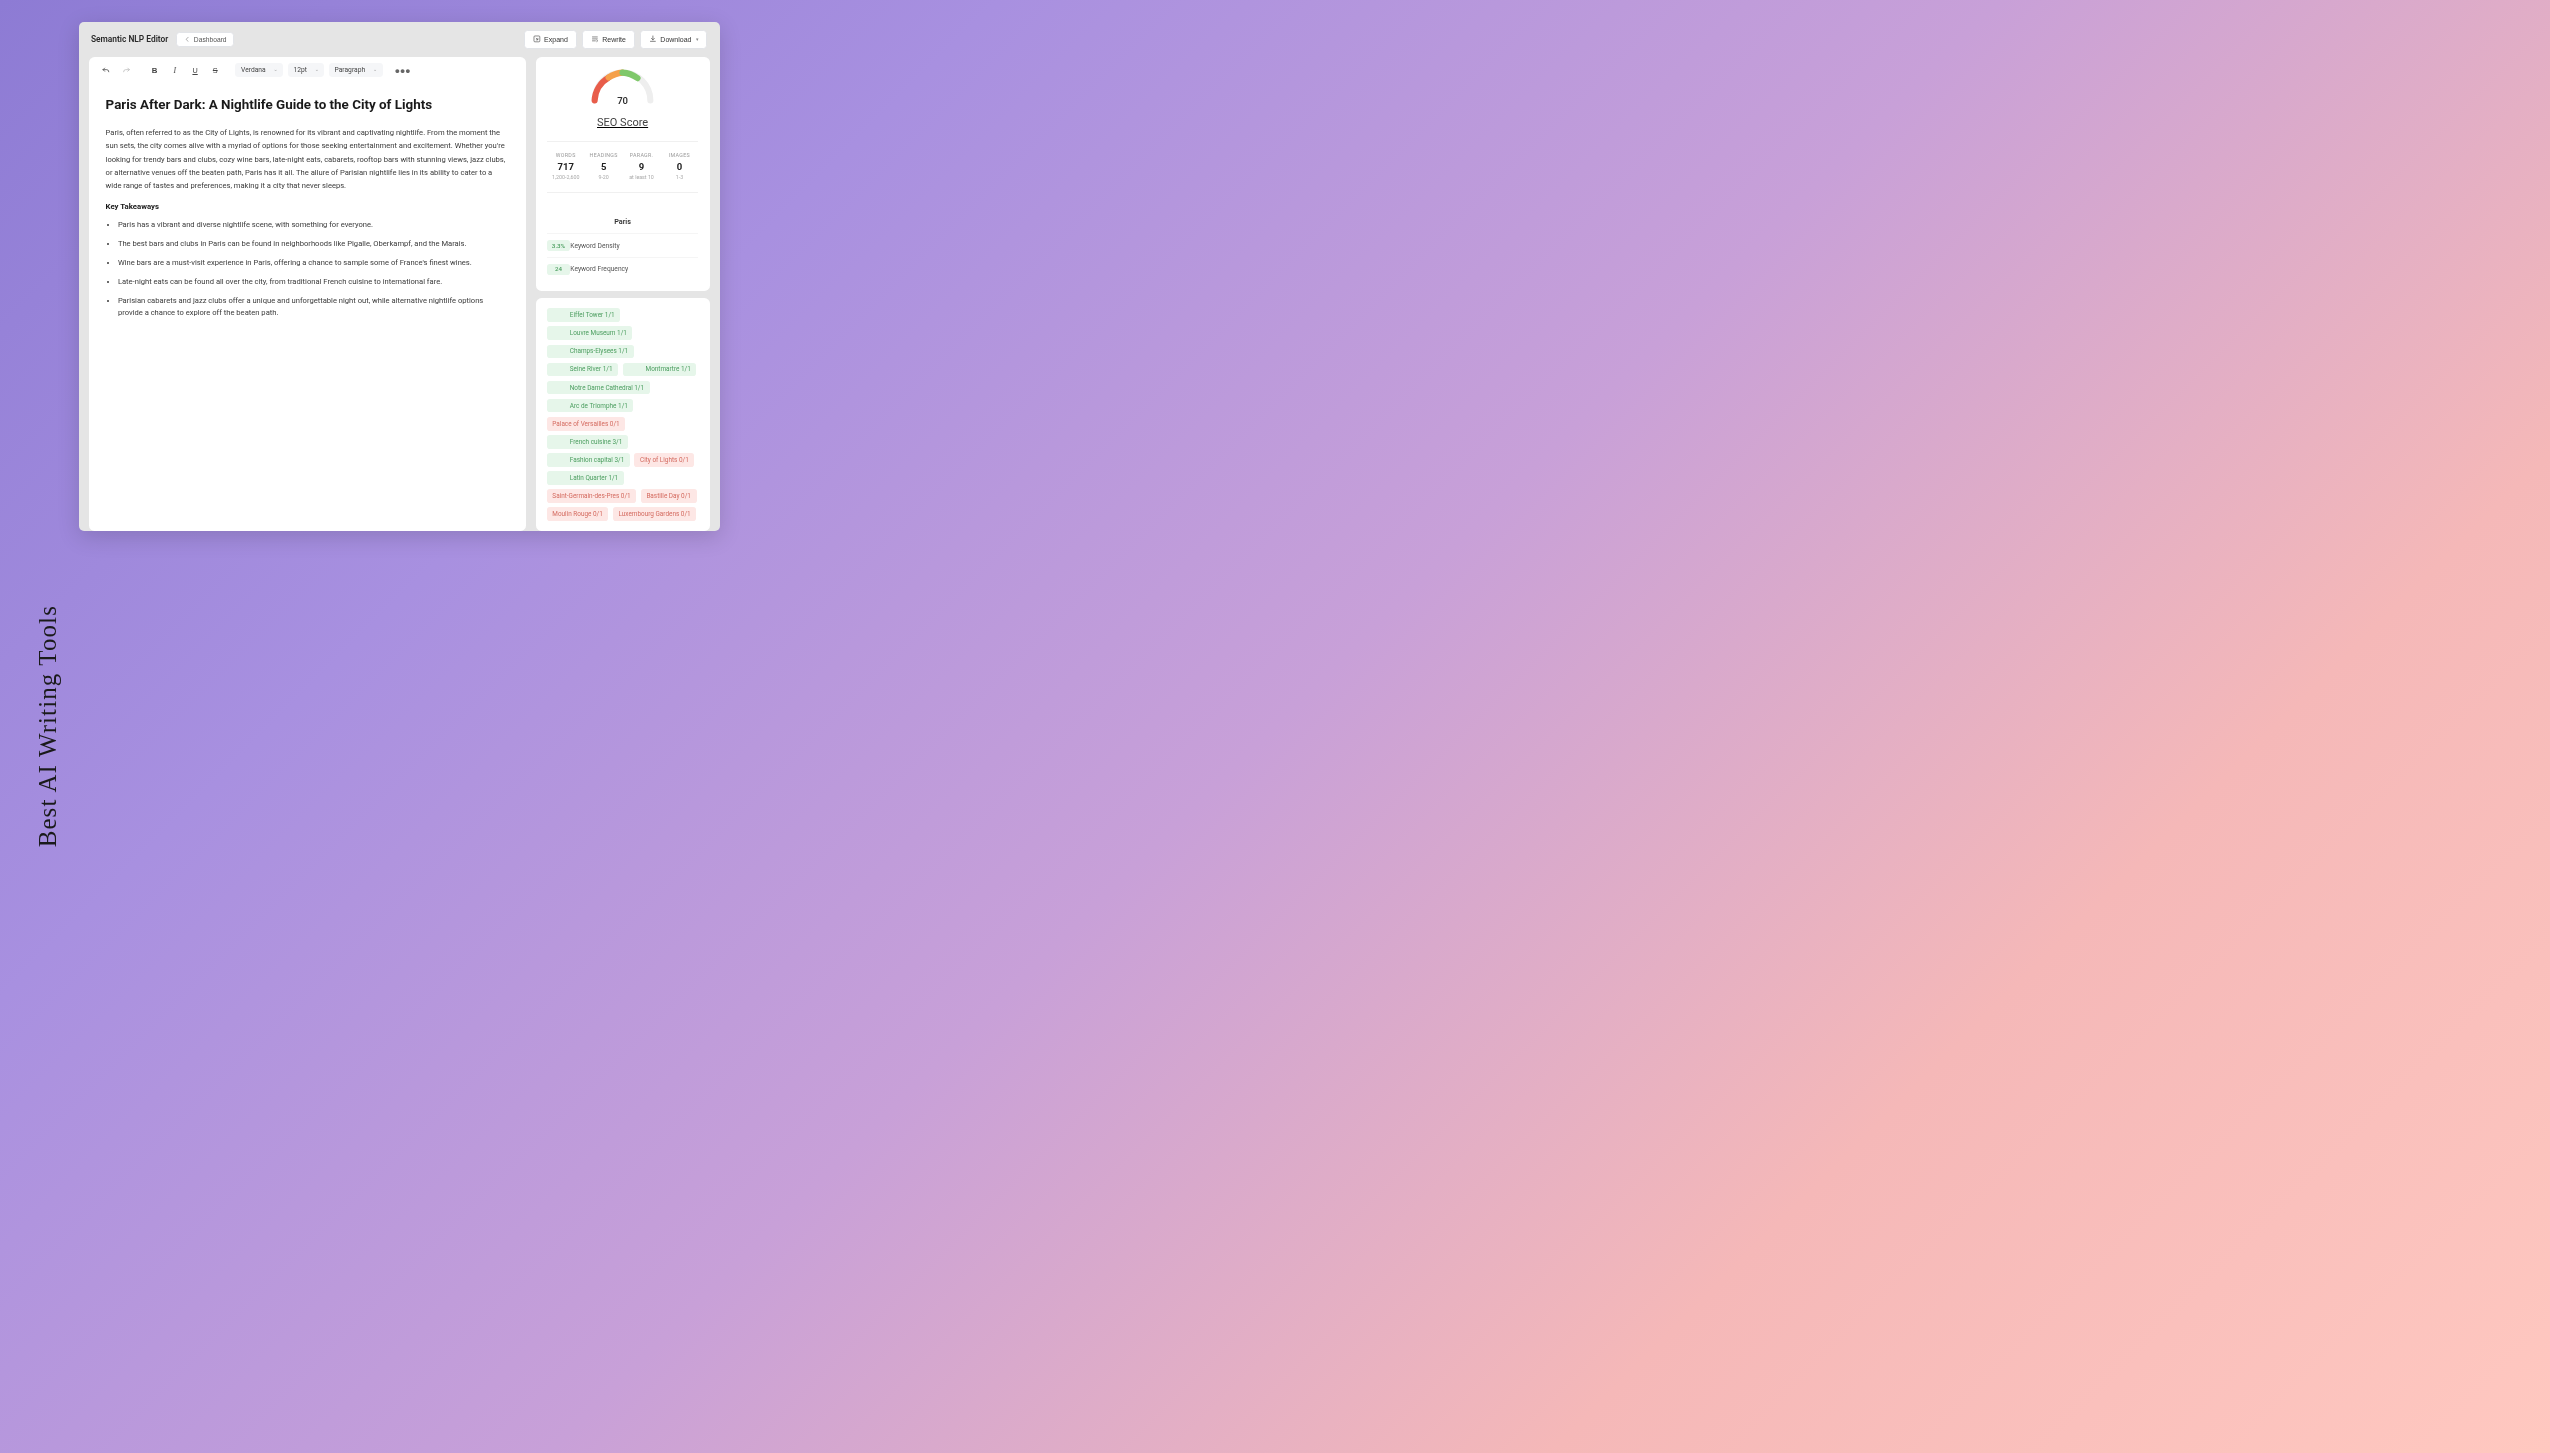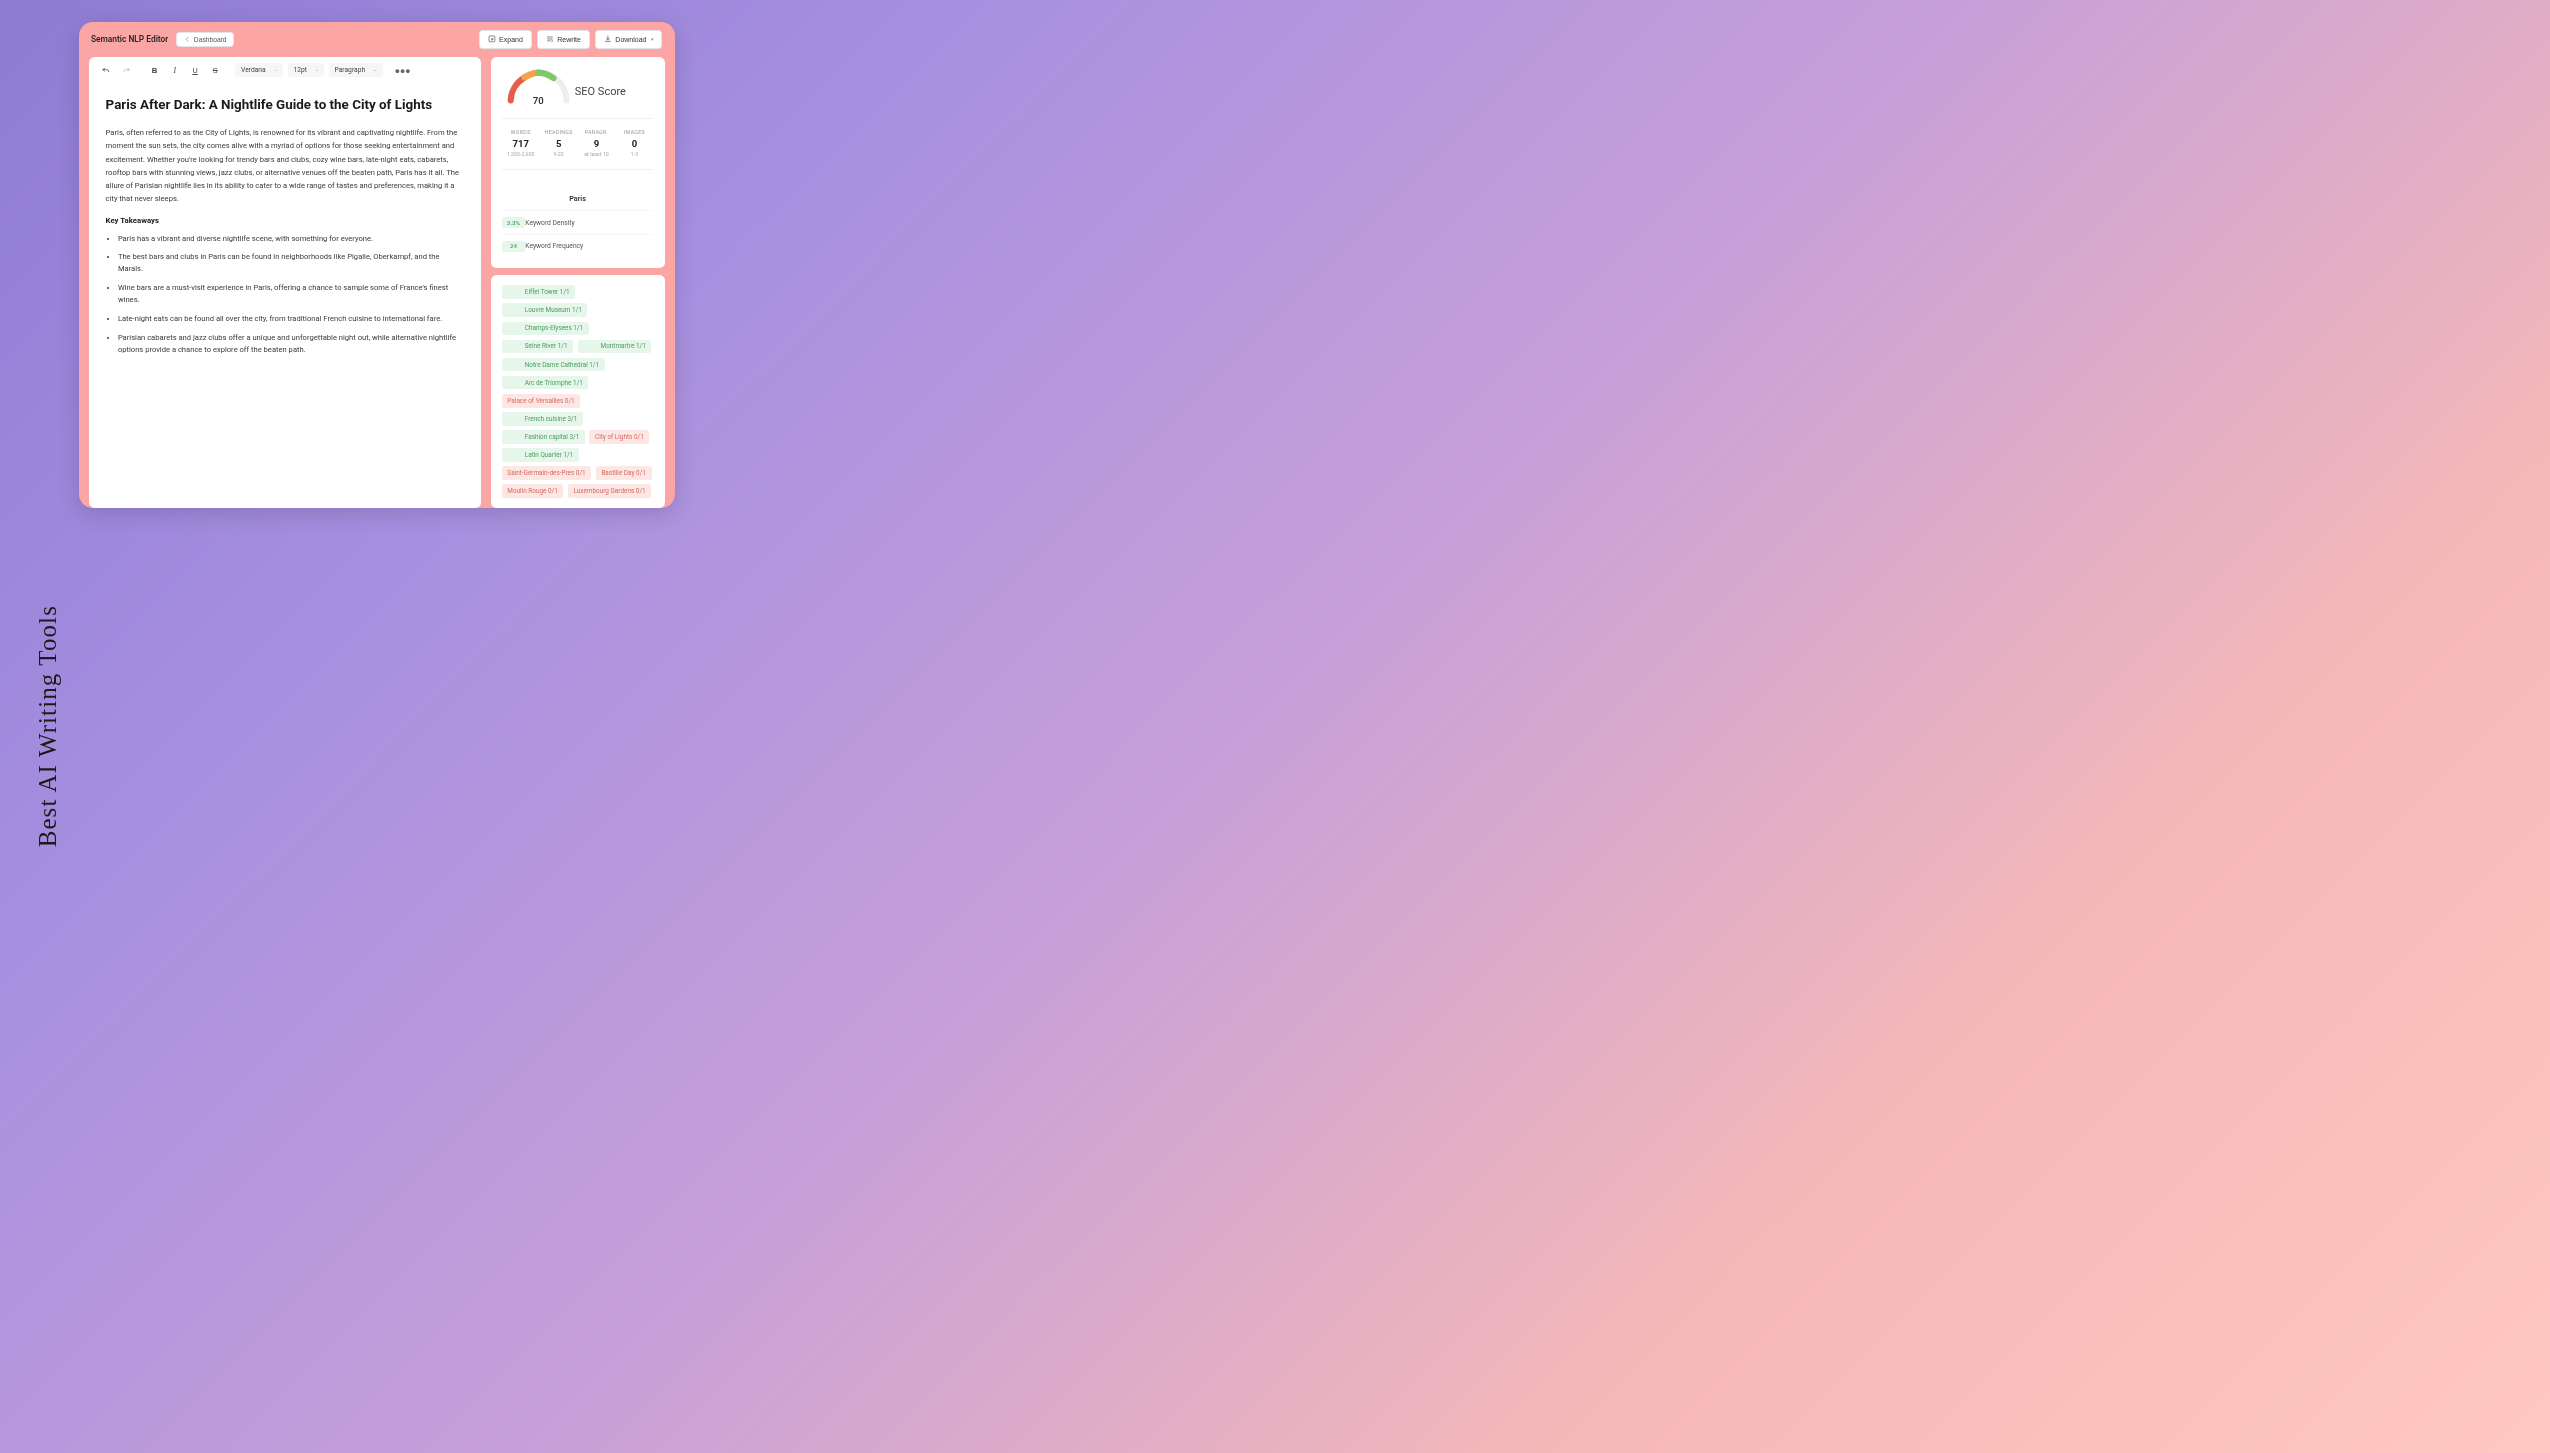--- a/index.html
+++ b/index.html
@@ -16,23 +16,23 @@
   writing-mode: vertical-rl;
   transform: rotate(180deg);
   font-family: "Comic Sans MS", cursive;
   font-size: 25px;
   color: #1a1a1a;
   align-self: center;
   margin-left: 11.2px;
   letter-spacing: 1.1px;
 }
 .app-window {
-  background: #fca5a5;
-  border-radius: 14px;
-  width: 596px;
+  background: #e5e5e5;
+  border-radius: 5px;
+  width: 641px;
   padding: 0;
   overflow: hidden;
   box-shadow: 0 5.6px 22.4px rgba(0,0,0,0.15);
 }
 .app-header {
   display: flex;
   align-items: center;
   justify-content: space-between;
   padding: 7.8px 12.3px;
 }
@@ -77,21 +77,21 @@
 .tselect .sel-chev { font-size: 5px; color: #999; }
 .tmore { font-weight: bold; letter-spacing: 0.6px; color: #666; }
 .doc-content { padding: 11.2px 17px 0 17px; }
 .doc-title { font-size: 13.4px; font-weight: 700; color: #1a1a1a; margin-bottom: 12.3px; line-height: 1.35; }
 .doc-para { font-size: 7.6px; color: #3a3a3a; line-height: 1.75; margin-bottom: 10px; }
 .doc-subhead { font-size: 7.8px; font-weight: 700; color: #1a1a1a; margin-bottom: 7.8px; }
 .doc-list { list-style: disc; padding-left: 12.3px; }
 .doc-list li { font-size: 7.6px; color: #3a3a3a; line-height: 1.6; margin-bottom: 6.7px; }
 .side-panel { width: 174px; display: flex; flex-direction: column; gap: 7.8px; }
 .card { background: #fff; border-radius: 5.6px; padding: 10px 11.2px; }
-.gauge-wrap { display: flex; flex-direction: row; align-items: center; }
+.gauge-wrap { display: flex; flex-direction: column; align-items: center; text-decoration: underline; }
 .gauge { width: 73px; height: 39px; position: relative; }
 .score-num { position: absolute; bottom: 0; left: 50%; transform: translateX(-50%); font-size: 9.5px; font-weight: 600; color: #333; }
 .score-label { font-size: 11px; color: #444; margin-top: 10px; }
 .stats-row { display: flex; justify-content: space-between; margin-top: 12.3px; padding-top: 10px; border-top: 0.6px solid #f0f0f0; }
 .stat { text-align: center; flex: 1; }
 .stat-name { font-size: 5.3px; color: #999; letter-spacing: 0.3px; margin-bottom: 3.4px; }
 .stat-val { font-size: 9.5px; font-weight: 700; color: #222; margin-bottom: 2.2px; }
 .stat-hint { font-size: 5.3px; color: #aaa; }
 .kw-section { margin-top: 11.2px; padding-top: 24px; border-top: 0.6px solid #f0f0f0; }
 .kw-title { font-size: 7.3px; font-weight: 600; color: #333; text-align: center; margin-bottom: 7.8px; }

